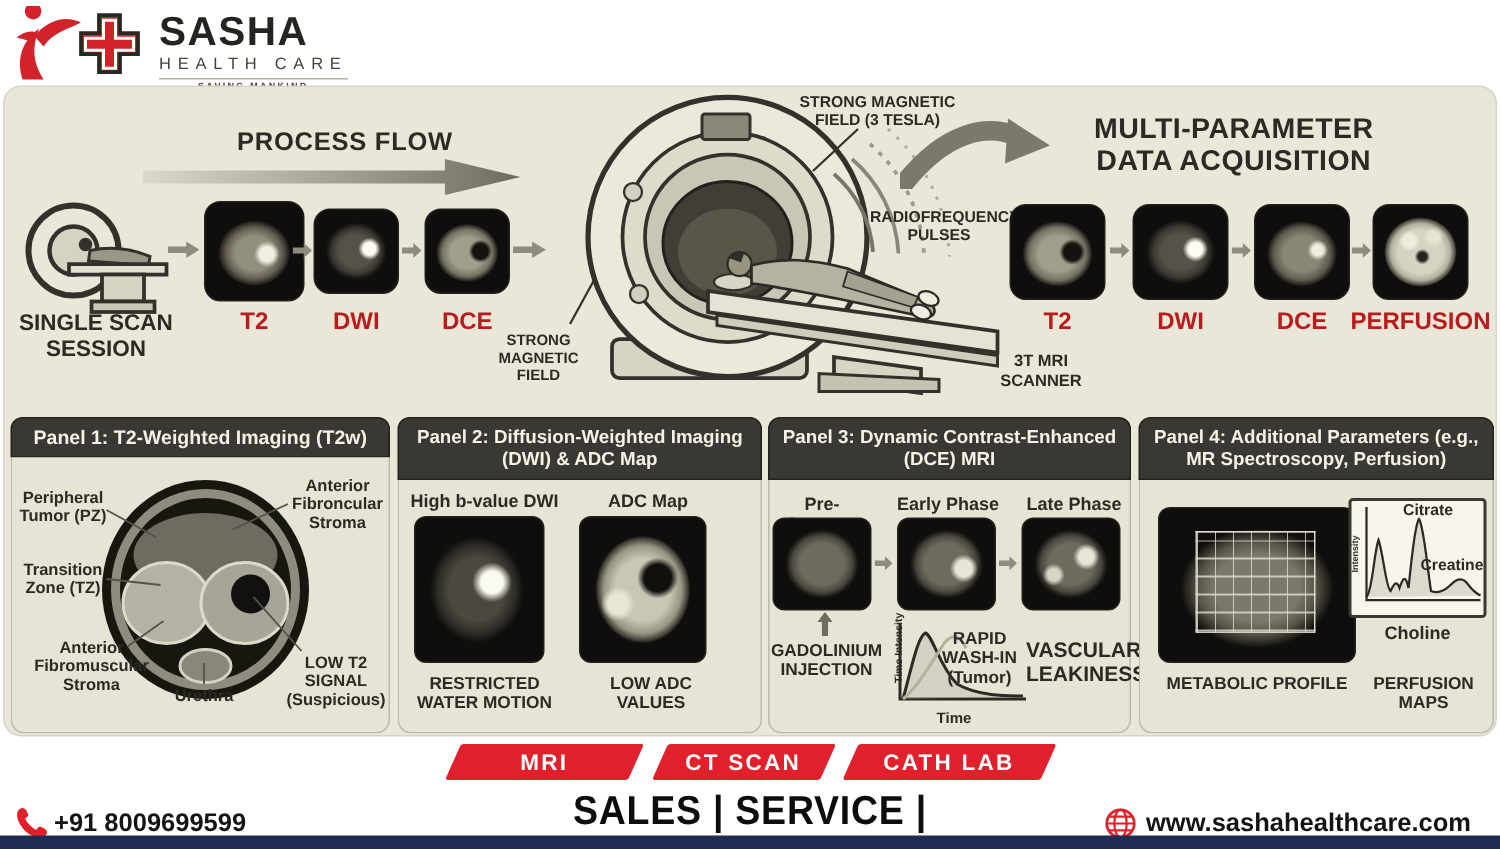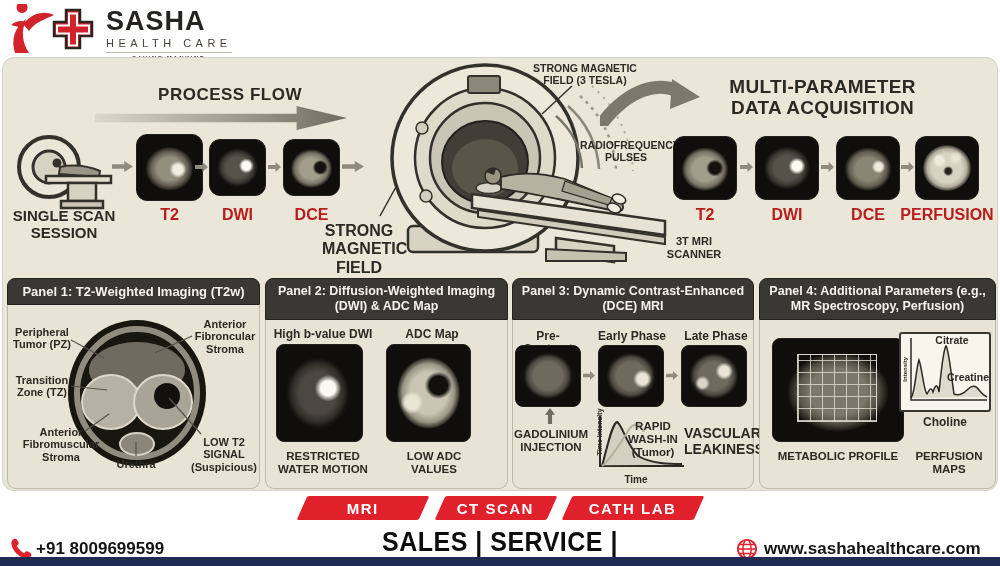--- a/index.html
+++ b/index.html
@@ -172,21 +172,21 @@
     <circle cx="133" cy="118" r="8" fill="#98947f" stroke="#2c2a26" stroke-width="1.5"></circle>
     <path d="M126,114 a8,8 0 0,1 10,-3 l-2,6 z" fill="#2f2d28"></path>
     <path d="M141,119 C162,113 182,115 205,121 L258,143 C266,147 264,155 255,153 L198,141 C172,136 152,132 141,131 Z" fill="#b6b2a2" stroke="#2c2a26" stroke-width="1.8"></path>
     <path d="M205,123 L252,140 L249,147 L202,133 Z" fill="#a5a191" stroke="#2c2a26" stroke-width="1.2"></path>
     <ellipse cx="259" cy="141" rx="7" ry="4.5" fill="#efece0" stroke="#2c2a26" stroke-width="1.5" transform="rotate(22 259 141)"></ellipse>
     <ellipse cx="254" cy="150" rx="7" ry="4.5" fill="#efece0" stroke="#2c2a26" stroke-width="1.5" transform="rotate(22 254 150)"></ellipse>
   </svg>
 
   <div class="lbl" style="left:525px; top:62px; width:120px; font-size:10.5px;">STRONG MAGNETIC FIELD (3 TESLA)</div>
   <div class="lbl" style="left:580px; top:139px; width:92px; font-size:10.5px;">RADIOFREQUENCY PULSES</div>
-  <div class="lbl" style="left:322px; top:222px; width:74px; font-size:16px;">STRONG MAGNETIC FIELD</div>
+  <div class="lbl" style="left:322px; top:222px; width:74px; font-size:10px;">STRONG MAGNETIC FIELD</div>
   <div class="lbl" style="left:660px; top:235px; width:68px; font-size:11px;">3T MRI SCANNER</div>
 
   <svg class="abs" style="left:600px; top:78px;" width="102" height="48" viewBox="0 0 102 48">
     <path d="M3,44 C30,10 58,4 78,13" fill="none" stroke="#7b786c" stroke-width="13" stroke-linecap="round"></path>
     <polygon points="72,1 100,19 70,31" fill="#7b786c"></polygon>
   </svg>
 
   <div class="lbl" style="left:700px; top:76px; width:245px; font-size:19px; letter-spacing:.3px;">MULTI-PARAMETER</div>
   <div class="lbl" style="left:700px; top:97px; width:245px; font-size:19px; letter-spacing:.3px;">DATA ACQUISITION</div>
 

